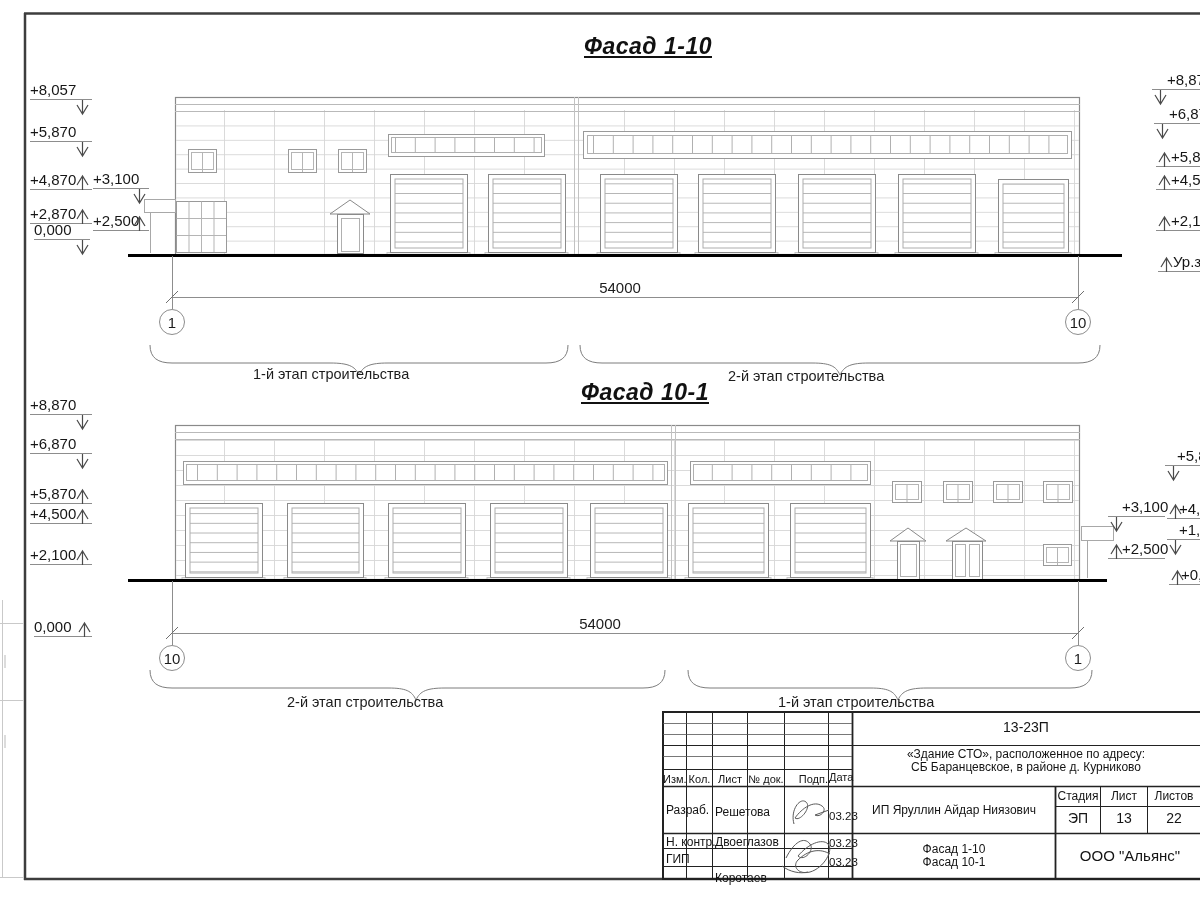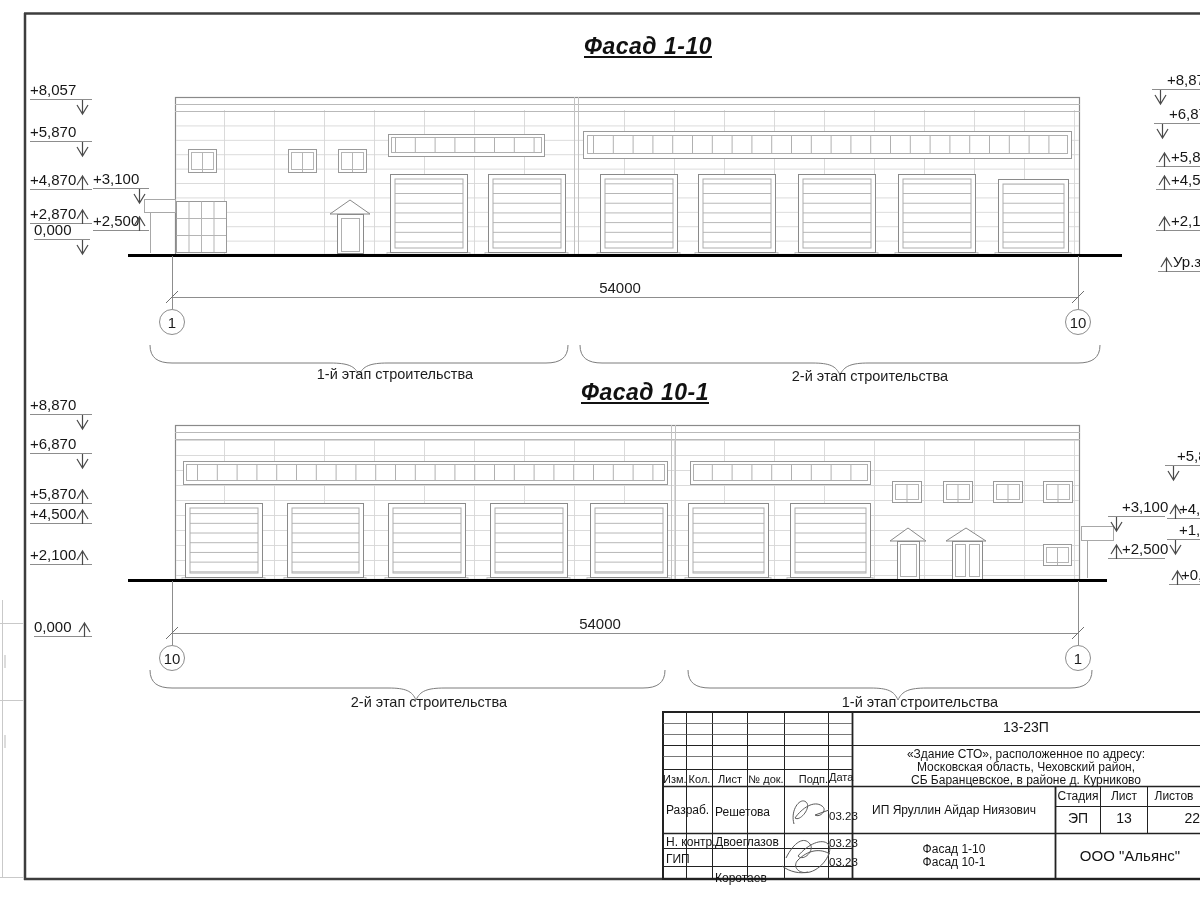--- a/index.html
+++ b/index.html
@@ -14,21 +14,21 @@
   .mark svg.sym{position:absolute;width:13px;height:16px;}
   .sym.below{top:20px;}
   .sym.above{top:4px;}
   .sym path{stroke:#4a4a4a;stroke-width:1.2;fill:none;}
   .pl15 .ul{padding-left:15px;}
   .pl14 .ul{padding-left:14px;}
   .pl12 .ul{padding-left:12px;}
   
   .dimtext{position:absolute;font-size:15px;color:#1c1c1c;text-align:center;}
   .bubble-num{position:absolute;width:26px;font-size:15px;color:#1c1c1c;text-align:center;}
-  .stage-label{position:absolute;width:220px;font-size:14.5px;color:#1c1c1c;text-align:right;}
+  .stage-label{position:absolute;width:220px;font-size:14.5px;color:#1c1c1c;text-align:left;}
   .ftitle{position:absolute;width:220px;text-align:center;font-size:23px;font-style:italic;
           font-weight:600;color:#111;text-decoration:underline;letter-spacing:.5px;}
   
   .st{position:absolute;color:#141414;font-size:12px;line-height:13px;}
   .ctr{text-align:center;}
 </style>
 </head>
 <body>
 
 <div id="page">
@@ -422,21 +422,20 @@
 <div class="mark pl12" style="left:1169px;top:565px;width:60px;">
   <span class="ul">+0,870</span>
   <svg class="sym above" style="left:2px;" viewBox="0 0 13 16">
         <path d="M6.5 16 V2 M1 11 L6.5 2 L12 11"></path>
       </svg>
     </div>
 
 <div class="st ctr" style="left:860px;top:721px;width:332px;font-size:14px;">13-23П</div>
 <div class="st ctr" style="left:856px;top:748px;width:340px;">
   <div>«Здание СТО», расположенное по адресу:</div>
-  <div>Московская область, Чеховский район,</div>
   <div>СБ Баранцевское, в районе д. Курниково</div>
 </div>
 
 <div class="st ctr" style="left:663px;top:773px;width:23px;font-size:11px;text-align:right;">Изм.</div>
 <div class="st ctr" style="left:687px;top:773px;width:25px;font-size:11px;">Кол.</div>
 <div class="st ctr" style="left:713px;top:773px;width:34px;font-size:11px;">Лист</div>
 <div class="st ctr" style="left:748px;top:773px;width:36px;font-size:11px;">№ док.</div>
 <div class="st ctr" style="left:785px;top:773px;width:43px;font-size:11px;text-align:right;">Подп.</div>
 <div class="st ctr" style="left:829px;top:771px;width:23px;font-size:11px;">Дата</div>
 
@@ -450,21 +449,21 @@
 <div class="st" style="left:715px;top:872px;">Коротаев</div>
 <div class="st" style="left:829px;top:856px;font-size:11.5px;">03.23</div>
 
 <div class="st ctr" style="left:856px;top:804px;width:196px;">ИП Яруллин Айдар Ниязович</div>
 
 <div class="st ctr" style="left:1056px;top:790px;width:44px;">Стадия</div>
 <div class="st ctr" style="left:1101px;top:790px;width:46px;">Лист</div>
 <div class="st ctr" style="left:1148px;top:790px;width:52px;">Листов</div>
 <div class="st ctr" style="left:1056px;top:812px;width:44px;font-size:14px;">ЭП</div>
 <div class="st ctr" style="left:1101px;top:812px;width:46px;font-size:14px;">13</div>
-<div class="st ctr" style="left:1148px;top:812px;width:52px;font-size:14px;text-align:right;">22</div>
+<div class="st ctr" style="left:1148px;top:812px;width:52px;font-size:14px;">22</div>
 
 <div class="st ctr" style="left:856px;top:843px;width:196px;">
   <div>Фасад 1-10</div>
   <div>Фасад 10-1</div>
 </div>
 <div class="st ctr" style="left:1056px;top:849px;width:148px;font-size:15px;">ООО "Альянс"</div>
 
 </div>
 
 </body></html>

